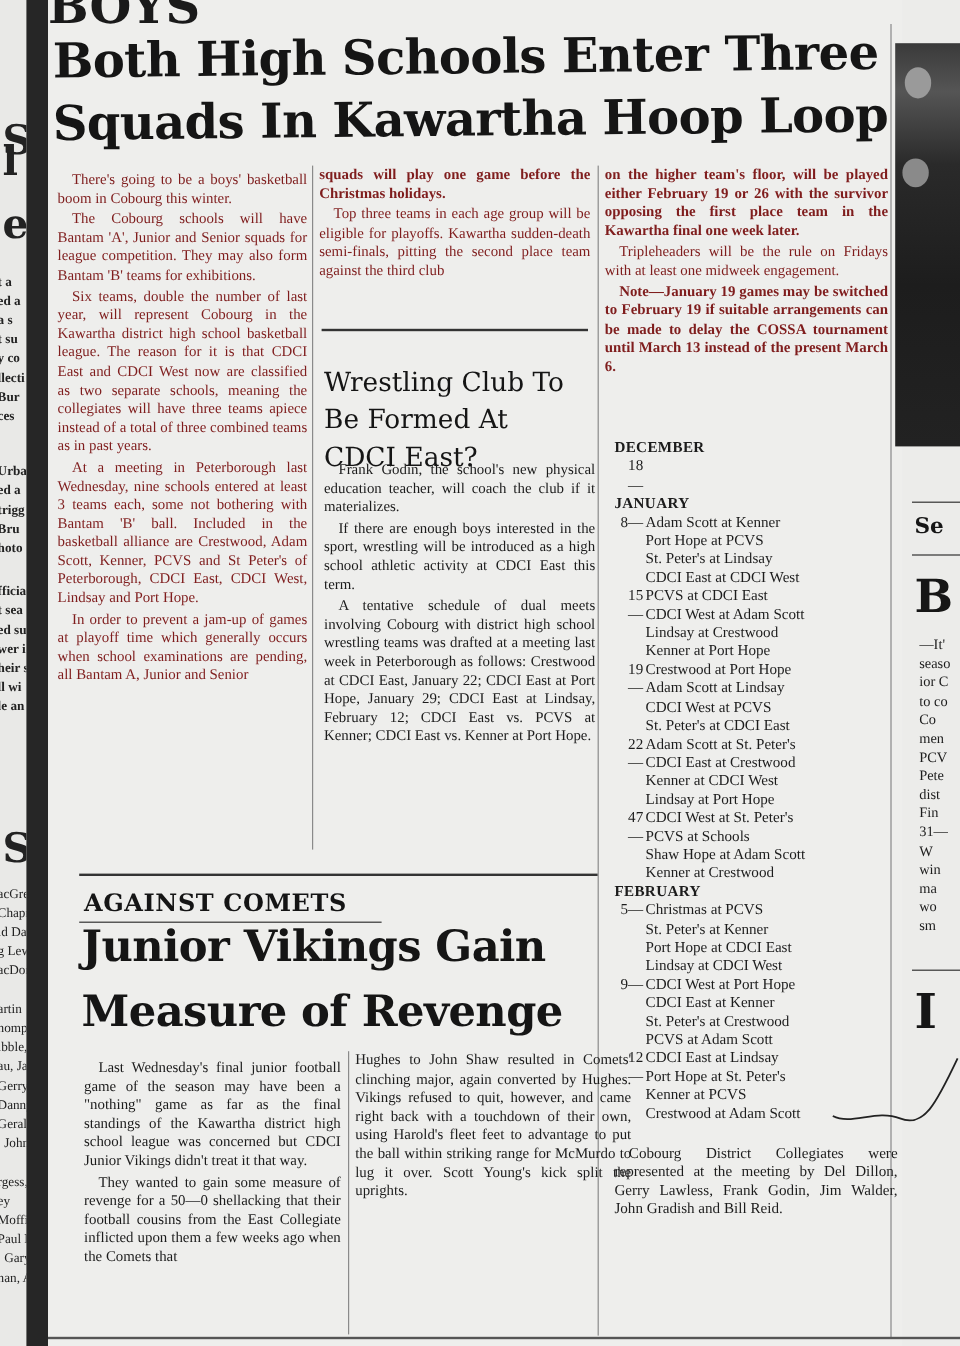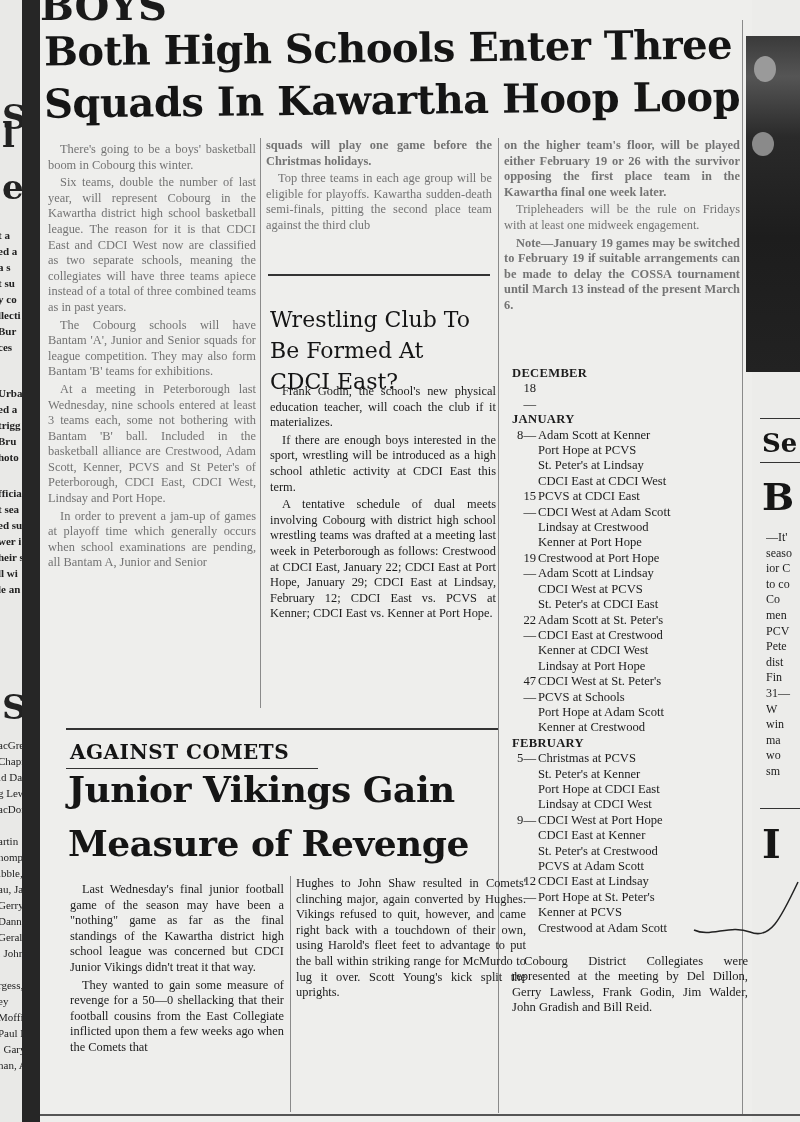--- a/index.html
+++ b/index.html
@@ -13,21 +13,21 @@
   .frag { position: absolute; font-weight: bold; font-size: 11px; line-height: 14px; white-space: nowrap; color: #222; }
   .frag-big { font-family: "DejaVu Serif", serif; font-weight: 900; font-size: 34px; line-height: 34px; }
 
   
   .top-frag { position: absolute; left: 40px; top: -18px; font-family: "DejaVu Serif", serif; font-weight: 900; font-size: 40px; color: #1a1a1a; }
 
   .headline { position: absolute; left: 44px; font-family: "DejaVu Serif", serif; font-weight: 900; color: #151515; letter-spacing: -0.5px; white-space: nowrap; }
   .h1a { top: 24px; font-size: 40px; transform: rotate(-0.6deg); }
   .h1b { top: 76px; font-size: 40px; transform: rotate(-0.6deg); }
 
-  .col { position: absolute; font-size: 12.4px; line-height: 15.6px; text-align: justify; color: #737373; }
+  .col { position: absolute; font-size: 12.4px; line-height: 15.6px; text-align: justify; color: #7f1d1d; }
   .col p { text-indent: 12px; margin-bottom: 2px; }
   .col p.noind { text-indent: 0; font-weight: bold; }
   .col1 { left: 48px; top: 142px; width: 208px; }
   .col2 { left: 266px; top: 138px; width: 226px; }
   .col3 { left: 504px; top: 138px; width: 236px; }
 
   .vrule { position: absolute; width: 1px; background: #8a8a8a; }
   .hrule { position: absolute; height: 2px; background: #333; }
 
   .sub-head { position: absolute; left: 270px; top: 304px; width: 220px; font-family: "DejaVu Serif", serif; font-weight: 400; font-size: 22px; line-height: 31px; color: #151515; }
@@ -124,22 +124,22 @@
   <div class="headline h1a">Both High Schools Enter Three</div>
   <div class="headline h1b">Squads In Kawartha Hoop Loop</div>
 
   <div class="vrule" style="left:260px;top:138px;height:570px;"></div>
   <div class="vrule" style="left:498px;top:138px;height:975px;"></div>
   <div class="vrule" style="left:742px;top:20px;height:1095px;"></div>
   <div class="vrule" style="left:290px;top:876px;height:236px;"></div>
 
   <div class="col col1">
     <p>There's going to be a boys' basketball boom in Cobourg this winter.</p>
+    <p>The Cobourg schools will have Bantam 'A', Junior and Senior squads for league competition. They may also form Bantam 'B' teams for exhibitions.</p>
     <p>Six teams, double the number of last year, will represent Cobourg in the Kawartha district high school basketball league. The reason for it is that CDCI East and CDCI West now are classified as two separate schools, meaning the collegiates will have three teams apiece instead of a total of three combined teams as in past years.</p>
-    <p>The Cobourg schools will have Bantam 'A', Junior and Senior squads for league competition. They may also form Bantam 'B' teams for exhibitions.</p>
     <p>At a meeting in Peterborough last Wednesday, nine schools entered at least 3 teams each, some not bothering with Bantam 'B' ball. Included in the basketball alliance are Crestwood, Adam Scott, Kenner, PCVS and St Peter's of Peterborough, CDCI East, CDCI West, Lindsay and Port Hope.</p>
     <p>In order to prevent a jam-up of games at playoff time which generally occurs when school examinations are pending, all Bantam A, Junior and Senior</p>
   </div>
 
   <div class="col col2">
     <p class="noind">squads will play one game before the Christmas holidays.</p>
     <p>Top three teams in each age group will be eligible for playoffs. Kawartha sudden-death semi-finals, pitting the second place team against the third club</p>
   </div>
   <div class="hrule" style="left:268px;top:274px;width:222px;"></div>
 
@@ -196,21 +196,21 @@
           <div>CDCI East at Crestwood</div>
           <div>Kenner at CDCI West</div>
           <div>Lindsay at Port Hope</div>
         </div>
       </div>
       <div class="day-row">
         <div class="day-num">47—</div>
         <div class="games">
           <div>CDCI West at St. Peter's</div>
           <div>PCVS at Schools</div>
-          <div>Port Hope at Adam Scott</div>
+          <div>Shaw Hope at Adam Scott</div>
           <div>Kenner at Crestwood</div>
         </div>
       </div>
       <div class="month">FEBRUARY</div>
       <div class="day-row">
         <div class="day-num">5—</div>
         <div class="games">
           <div>Christmas at PCVS</div>
           <div>St. Peter's at Kenner</div>
           <div>Port Hope at CDCI East</div>
@@ -253,21 +253,21 @@
   <div class="col5">
     <p class="noind">Hughes to John Shaw resulted in Comets' clinching major, again converted by Hughes. Vikings refused to quit, however, and came right back with a touchdown of their own, using Harold's fleet feet to advantage to put the ball within striking range for McMurdo to lug it over. Scott Young's kick split the uprights.</p>
   </div>
 
   <div class="right-strip"></div>
   <div class="photo">
     <div class="face1"></div>
     <div class="face2"></div>
   </div>
   <div class="hrule" style="left:760px;top:418px;width:40px;height:1px;"></div>
-  <div class="rs-head" style="top:428px;font-size:26px;">Se</div>
+  <div class="rs-head" style="top:428px;font-size:18px;">Se</div>
   <div class="hrule" style="left:760px;top:462px;width:40px;height:1px;"></div>
   <div class="rs-head" style="top:474px;font-size:38px;">B</div>
   <div class="rs-text" id="rs-text">
       <div>—It'</div>
       <div>seaso</div>
       <div>ior C</div>
       <div>to co</div>
       <div>   Co</div>
       <div>men</div>
       <div>PCV</div>

